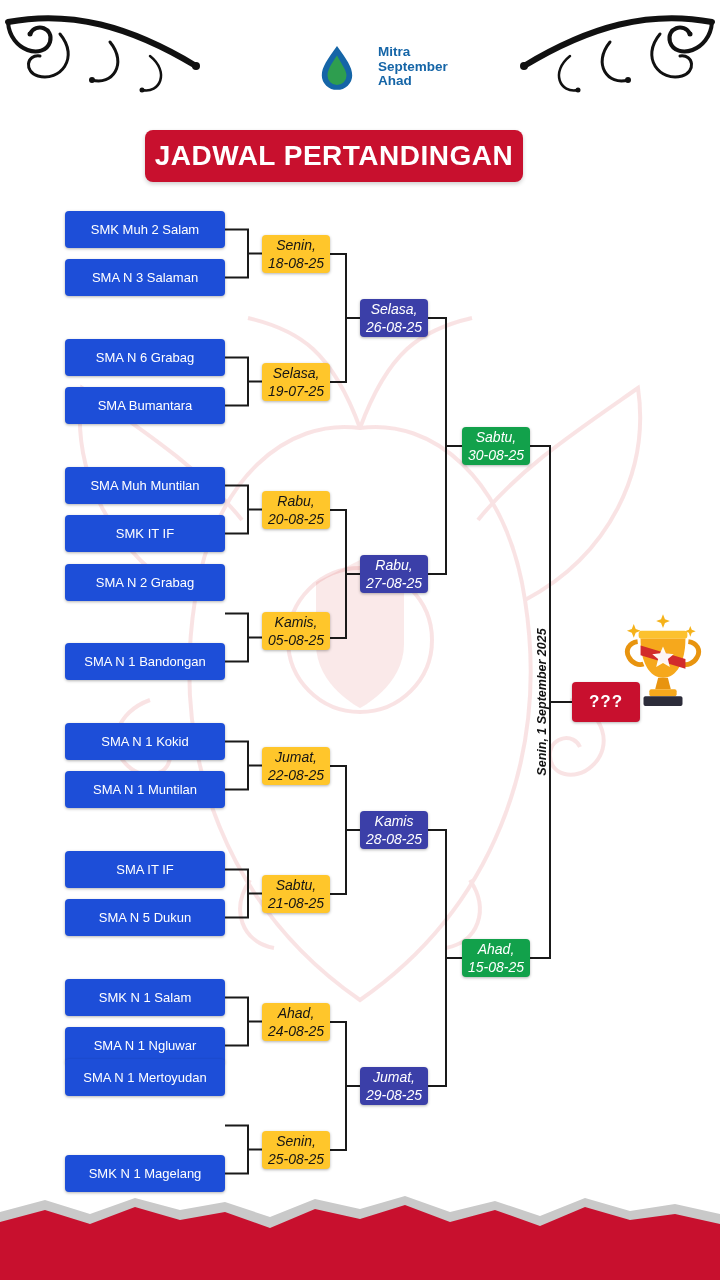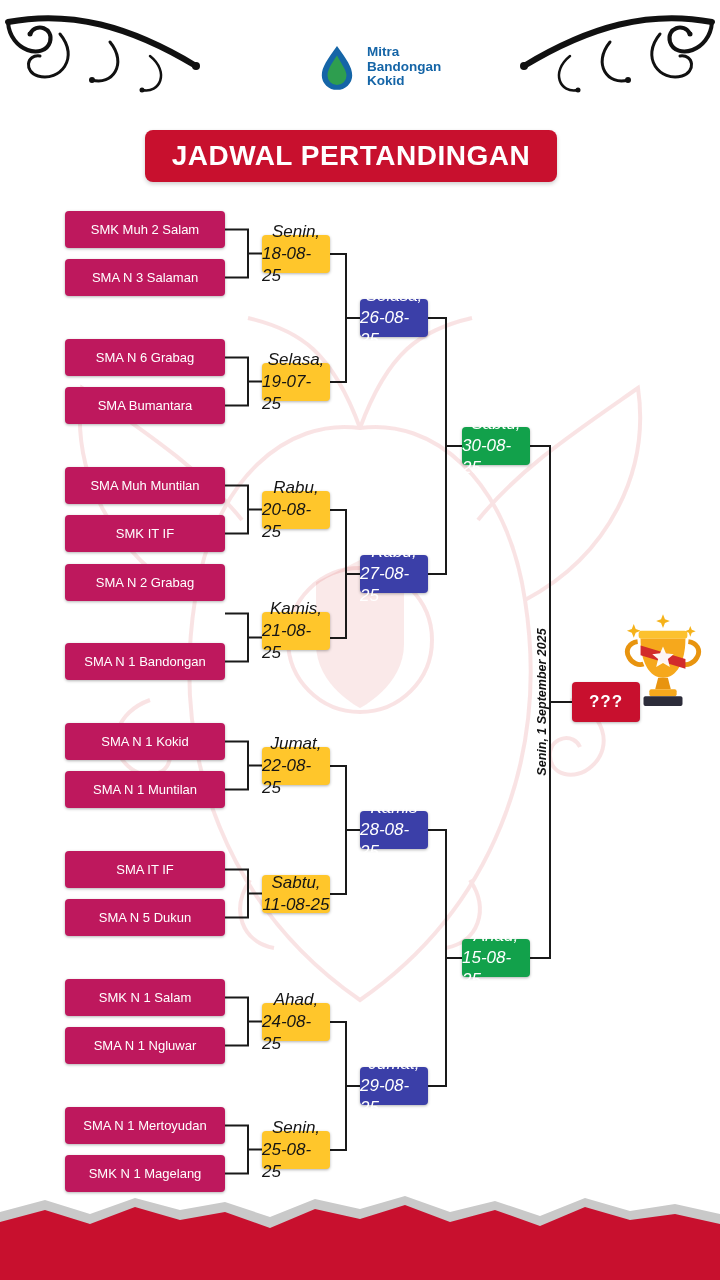--- a/index.html
+++ b/index.html
@@ -2,30 +2,30 @@
 <html><head>
 <meta charset="utf-8">
 <style>
   *{box-sizing:border-box;margin:0;padding:0}
   html,body{width:720px;height:1280px}
   body{position:relative;background:#ffffff;font-family:"Liberation Sans",sans-serif;overflow:hidden}
   
   .flourish{position:absolute;top:8px;z-index:2}
   .flourish.left{left:0}
   .flourish.right{right:0;transform:scaleX(-1)}
-  .logo{position:absolute;left:318px;top:44px;display:flex;align-items:center;gap:11px;z-index:2}
+  .logo{position:absolute;left:318px;top:44px;display:flex;align-items:center;gap:22px;z-index:2}
   .logo-text{color:#1565a7;font-weight:bold;font-size:13.5px;line-height:1.08}
-  .title-banner{position:absolute;left:145px;top:130px;width:412px;height:52px;background:#C8102E;border-radius:8px;
+  .title-banner{position:absolute;left:145px;top:130px;width:378px;height:52px;background:#C8102E;border-radius:8px;
     display:flex;align-items:center;justify-content:center;color:#fff;font-weight:bold;font-size:28px;letter-spacing:.5px;z-index:2;
     box-shadow:0 2px 4px rgba(0,0,0,.2)}
   
-  .team-box{position:absolute;left:65px;width:160px;height:37px;background:#be185d;border-radius:4px;color:#fff;
+  .team-box{position:absolute;left:65px;width:160px;height:37px;background:#1d4ed8;border-radius:4px;color:#fff;
     display:flex;align-items:center;justify-content:center;font-size:13px;z-index:2;box-shadow:0 1px 3px rgba(0,0,0,.3);text-align:center}
   .date-badge{position:absolute;width:68px;height:38px;border-radius:4px;display:flex;flex-direction:column;align-items:center;
-    justify-content:center;font-style:italic;font-size:17px;line-height:1.3;z-index:2;box-shadow:0 1px 3px rgba(0,0,0,.3)}
+    justify-content:center;font-style:italic;font-size:14px;line-height:1.3;z-index:2;box-shadow:0 1px 3px rgba(0,0,0,.3)}
   .yellow{left:262px;background:#FFC62B;color:#151515}
   .blue{left:360px;background:#3B3FA8;color:#fff}
   .green{left:462px;background:#12A14B;color:#fff}
   .final-box{position:absolute;left:572px;top:682px;width:68px;height:40px;background:#C8102E;border-radius:4px;color:#fff;
     display:flex;align-items:center;justify-content:center;font-weight:bold;font-size:17px;letter-spacing:1px;z-index:2;
     box-shadow:0 1px 3px rgba(0,0,0,.3)}
   .final-date{position:absolute;left:463px;top:694px;width:160px;height:16px;text-align:center;transform:rotate(-90deg);
     font-style:italic;font-size:12.5px;font-weight:bold;color:#111;white-space:nowrap;z-index:2}
   #lines{position:absolute;left:0;top:0;z-index:1}
   #watermark{position:absolute;left:0;top:0;z-index:0}
@@ -102,67 +102,67 @@
   </g>
 </svg>
 
 <div class="logo">
   <svg width="38" height="46" viewBox="0 0 40 48">
     <path d="M20,2 C30,16 36,24 36,33 a16,15 0 1,1 -32,0 C4,24 10,16 20,2 z" fill="#1565a7"></path>
     <path d="M20,12 C14,21 10,27 10,33 a10,10 0 0,0 20,0 c0,-2 -1,-5 -2,-7" fill="#2e9e4f"></path>
   </svg>
   <div class="logo-text">
     <div>Mitra</div>
-    <div>Bandongan</div>
-    <div>Kokid</div>
+    <div>September</div>
+    <div>Ahad</div>
   </div>
 </div>
 
 <div class="title-banner">JADWAL PERTANDINGAN</div>
 
 <div class="team-box" style="top:211px">SMK Muh 2 Salam</div>
 <div class="team-box" style="top:259px">SMA N 3 Salaman</div>
 <div class="team-box" style="top:339px">SMA N 6 Grabag</div>
 <div class="team-box" style="top:387px">SMA Bumantara</div>
 <div class="team-box" style="top:467px">SMA Muh Muntilan</div>
 <div class="team-box" style="top:515px">SMK IT IF</div>
 <div class="team-box" style="top:564px">SMA N 2 Grabag</div>
 <div class="team-box" style="top:643px">SMA N 1 Bandongan</div>
 <div class="team-box" style="top:723px">SMA N 1 Kokid</div>
 <div class="team-box" style="top:771px">SMA N 1 Muntilan</div>
 <div class="team-box" style="top:851px">SMA IT IF</div>
 <div class="team-box" style="top:899px">SMA N 5 Dukun</div>
 <div class="team-box" style="top:979px">SMK N 1 Salam</div>
 <div class="team-box" style="top:1027px">SMA N 1 Ngluwar</div>
-<div class="team-box" style="top:1107px">SMA N 1 Mertoyudan</div>
+<div class="team-box" style="top:1059px">SMA N 1 Mertoyudan</div>
 <div class="team-box" style="top:1155px">SMK N 1 Magelang</div>
 
 <div class="date-badge yellow" style="top:235px">
   <span>Senin,</span>
     <span>18-08-25</span>
   </div>
 <div class="date-badge yellow" style="top:363px">
   <span>Selasa,</span>
     <span>19-07-25</span>
   </div>
 <div class="date-badge yellow" style="top:491px">
   <span>Rabu,</span>
     <span>20-08-25</span>
   </div>
 <div class="date-badge yellow" style="top:612px">
   <span>Kamis,</span>
-    <span>21-08-25</span>
+    <span>05-08-25</span>
   </div>
 <div class="date-badge yellow" style="top:747px">
   <span>Jumat,</span>
     <span>22-08-25</span>
   </div>
 <div class="date-badge yellow" style="top:875px">
   <span>Sabtu,</span>
-    <span>11-08-25</span>
+    <span>21-08-25</span>
   </div>
 <div class="date-badge yellow" style="top:1003px">
   <span>Ahad,</span>
     <span>24-08-25</span>
   </div>
 <div class="date-badge yellow" style="top:1131px">
   <span>Senin,</span>
     <span>25-08-25</span>
   </div>
 

